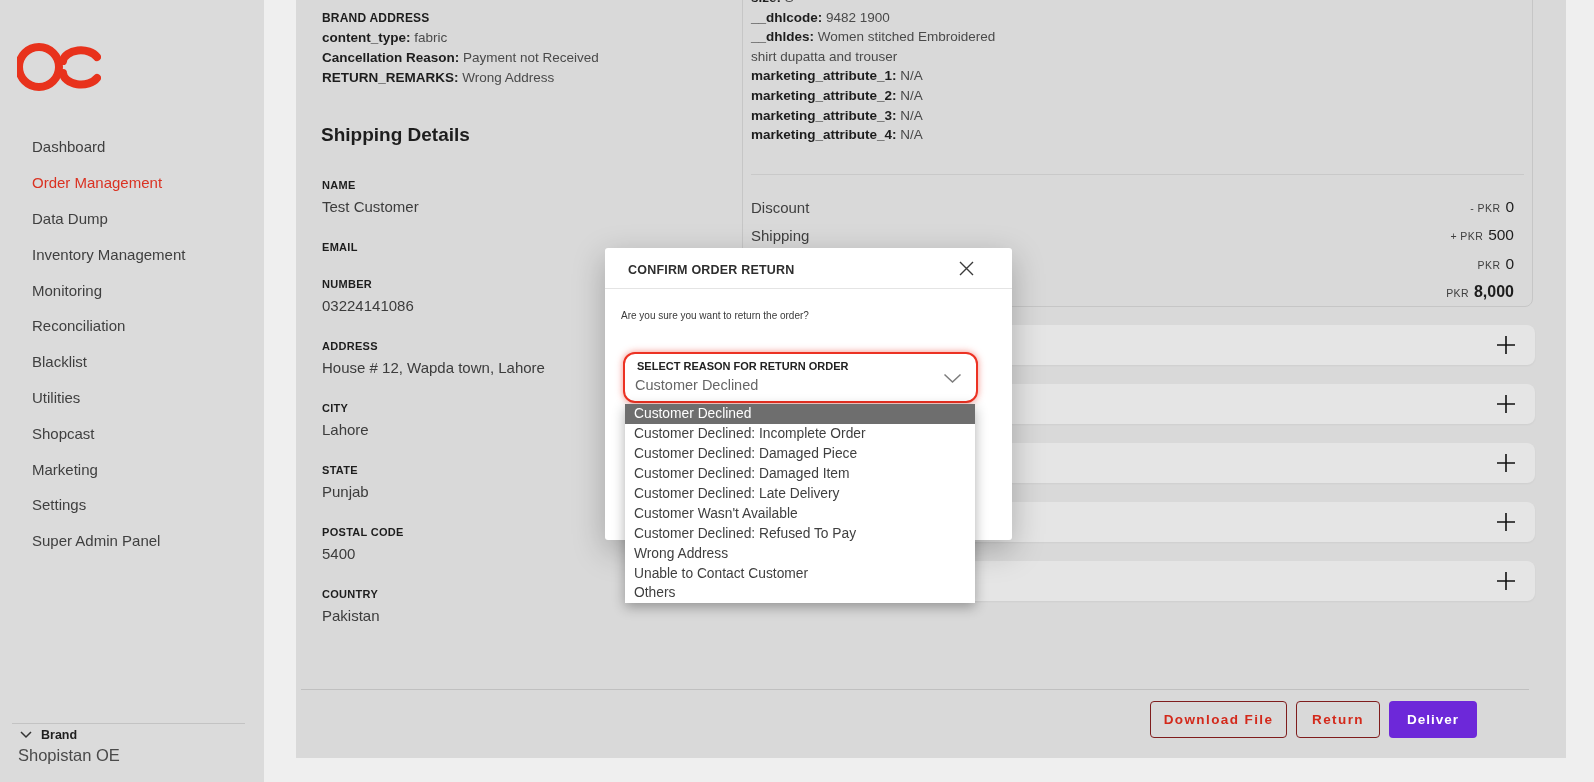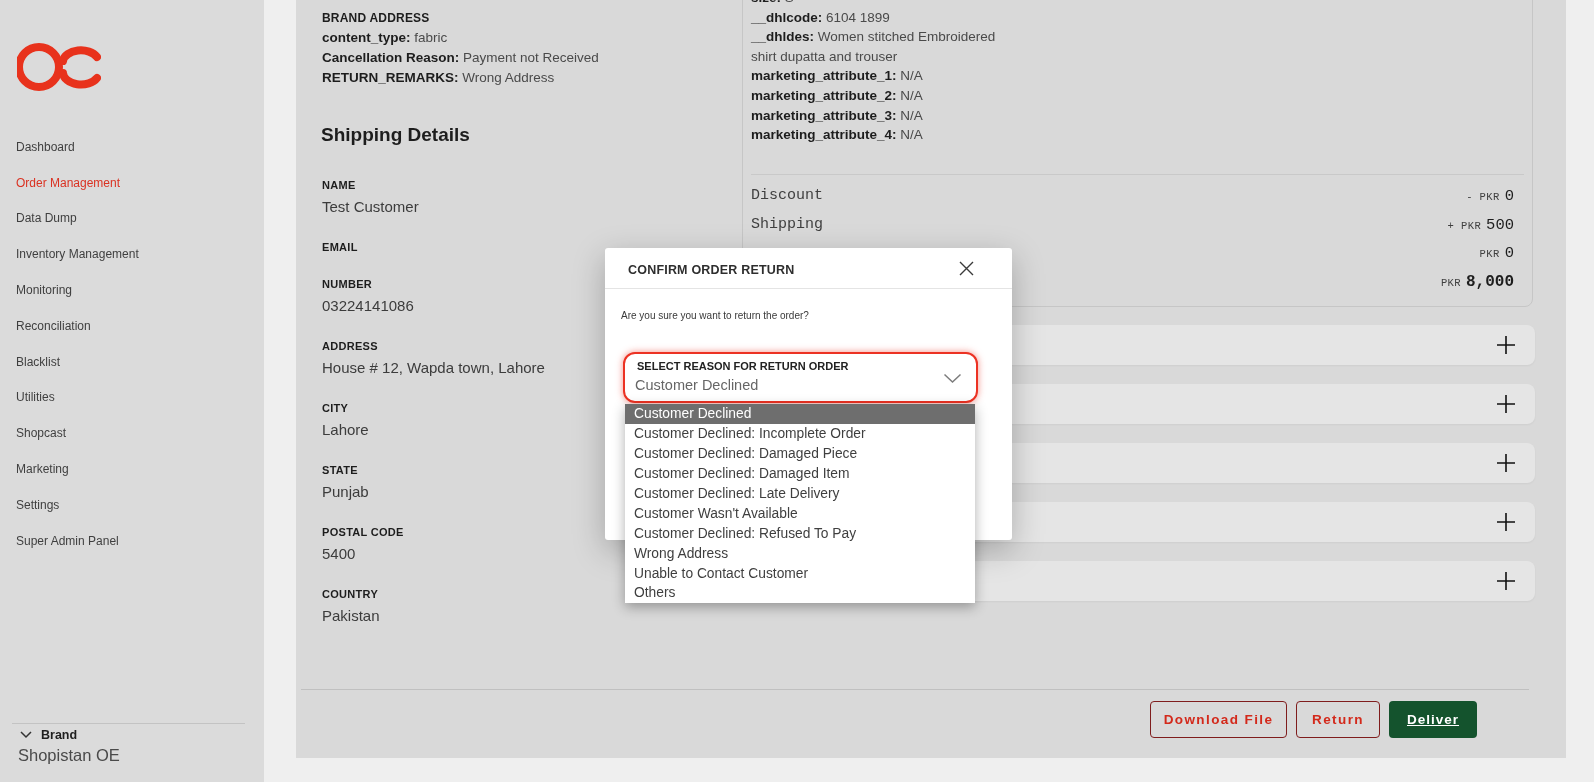--- a/index.html
+++ b/index.html
@@ -3,22 +3,22 @@
 <meta charset="utf-8">
 <style>
   * { margin:0; padding:0; box-sizing:border-box; }
   body { font-family:"Liberation Sans", sans-serif; background:#f0f0f0; }
   .screen { position:relative; width:1594px; height:782px; background:#efefef; overflow:hidden; }
 
   
   .sidebar { position:absolute; left:0; top:0; width:264px; height:782px; background:#dbdbdb; }
   .logo { position:absolute; left:17px; top:38px; width:84px; height:58px; }
   .nav { position:absolute; left:0; top:129px; width:264px; }
-  .nav-item { height:35.8px; display:flex; align-items:center; padding-left:16px;
-              font-size:12px; color:#3f3f3f; cursor:pointer; }
+  .nav-item { height:35.8px; display:flex; align-items:center; padding-left:32px;
+              font-size:15px; color:#3f3f3f; cursor:pointer; }
   .nav-item.active { color:#da3222; }
   .side-divider { position:absolute; left:12px; top:723px; width:233px; border-top:1px solid #c3c3c3; }
   .brand-row { position:absolute; left:20px; top:728px; display:flex; align-items:center; gap:9px; }
   .brand-label { font-size:12.5px; font-weight:700; color:#1f1f1f; }
   .brand-value { position:absolute; left:18px; top:746px; font-size:16.5px; color:#4a4a4a; }
 
   
   .card { position:absolute; left:296px; top:0; width:1270px; height:758px; background:#d9d9d9; }
 
   .brand-details { position:absolute; left:26px; top:8px; width:420px; }
@@ -32,39 +32,39 @@
   .flabel { font-size:11px; font-weight:700; color:#1d1d1d; letter-spacing:.3px; line-height:14px; }
   .fvalue { font-size:15px; color:#3c3c3c; margin-top:5px; line-height:20px; }
 
   
   .detail-box { position:absolute; left:446px; top:-22px; width:791px; height:329px;
                 border:1px solid #c6c6c6; border-radius:8px; }
   .attrs { position:absolute; left:8px; top:9px; width:268px; }
   .attrs .kv { line-height:19.6px; }
   .box-divider { position:absolute; left:8px; right:8px; top:195px; border-top:1px solid #c9c9c9; }
   .totals { position:absolute; left:8px; right:18px; top:208px; }
-  .trow { height:28.6px; display:flex; justify-content:space-between; align-items:flex-start;font-family:Liberation Mono, monospace; }
+  .trow { height:28.6px; display:flex; justify-content:space-between; align-items:flex-end; }
   .tlabel { font-size:15px; color:#3f3f3f; }
   .tval { display:flex; align-items:baseline; }
   .tcur { font-size:10.5px; color:#3f3f3f; letter-spacing:.4px; }
   .tnum { font-size:15.5px; color:#1d1d1d; margin-left:5px; }
   .trow.bold .tnum { font-weight:700; font-size:16px; }
 
   
   .acc-row { position:absolute; left:449px; width:790px; height:40px; background:#e5e5e5;
              border-radius:8px; box-shadow:0 1px 2px rgba(0,0,0,.05); cursor:pointer; }
   .plus { position:absolute; right:18px; top:9px; }
 
   
   .foot-divider { position:absolute; left:5px; top:689px; width:1228px; border-top:1px solid #c0c0c0; }
   .btn { position:absolute; top:701px; height:37px; border-radius:4px; font-size:13.5px; font-weight:700;
          display:flex; align-items:center; justify-content:center; cursor:pointer;
          font-family:"Liberation Sans", sans-serif; }
   .btn.outline { border:1px solid #7f1d1d; background:transparent; color:#d3291b; letter-spacing:1.4px; }
-  .btn.solid { background:#14532d; border:none; color:#ffffff; letter-spacing:1px;text-decoration:underline; }
+  .btn.solid { background:#6d28d9; border:none; color:#ffffff; letter-spacing:1px; }
   .btn-download { left:854px; width:137px; }
   .btn-return { left:1000px; width:84px; }
   .btn-deliver { left:1093px; width:88px; }
 
   
   .modal { position:absolute; left:605px; top:248px; width:407px; height:292px; background:#ffffff;
            border-radius:3px; box-shadow:0 10px 32px rgba(0,0,0,.25); z-index:40; }
   .m-title { position:absolute; left:23px; top:15px; font-size:12.5px; font-weight:700;
              color:#2e2e2e; letter-spacing:.2px; }
   .m-close { position:absolute; right:38px; top:13px; cursor:pointer; line-height:0; }
@@ -175,21 +175,21 @@
     </div>
 
     <div class="detail-box">
       <div class="attrs">
         <div class="kv">
           <b>size:</b>
           <span>S</span>
         </div>
         <div class="kv">
           <b>__dhlcode:</b>
-          <span>6104 1899</span>
+          <span>9482 1900</span>
         </div>
         <div class="kv">
           <b>__dhldes:</b>
           <span>Women stitched Embroidered shirt dupatta and trouser</span>
         </div>
         <div class="kv">
           <b>marketing_attribute_1:</b>
           <span>N/A</span>
         </div>
         <div class="kv">

